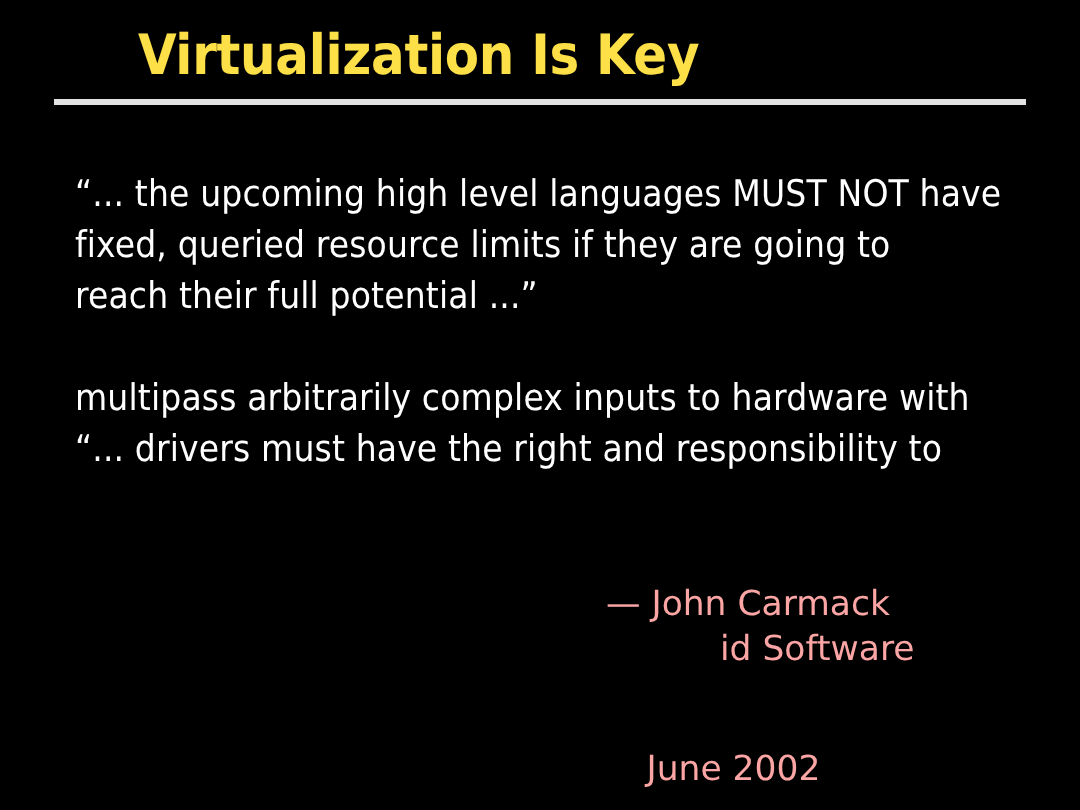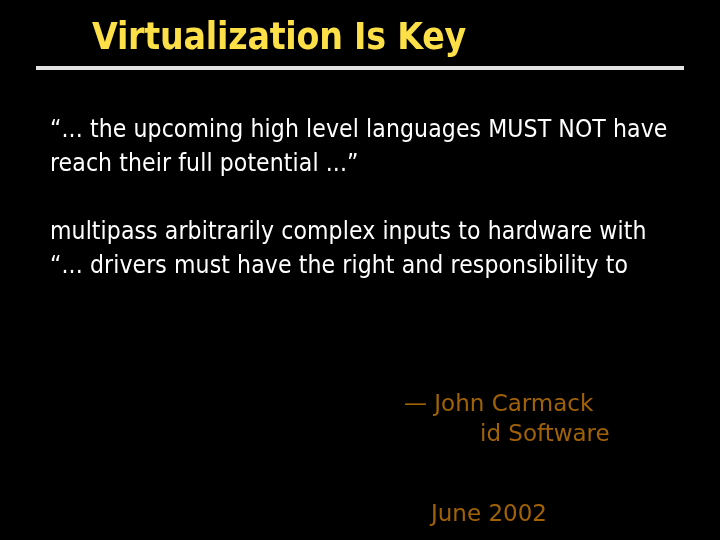--- a/index.html
+++ b/index.html
@@ -75,41 +75,42 @@
   #attribution {
     position: absolute;
     left: 0;
     top: 388px;
     width: 720px;
   }
   .attrib-line {
     font-family: "DejaVu Sans", sans-serif;
     font-size: 23px;
     line-height: 30px;
-    color: #a16207;
+    color: #fca5a5;
     white-space: nowrap;
     display: block;
   }
   #attrib-author   { padding-left: 404px; }
   #attrib-company  { padding-left: 439px; margin-left: 41px; }
   #attrib-date     { padding-left: 431px; margin-top: 50px; }
 </style>
 </head>
 <body>
 
 <div id="slide">
 
   <div id="title">Virtualization Is Key</div>
 
   <div id="title-rule"></div>
 
   <div id="body">
 
     <div id="quote-1" class="quote">
       <span class="line">“... the upcoming high level languages MUST NOT have</span>
+      <span class="line">fixed, queried resource limits if they are going to</span>
       <span class="line">reach their full potential ...”</span>
     </div>
 
     <div id="quote-2" class="quote">
       <span class="line">multipass arbitrarily complex inputs to hardware with</span>
       <span class="line">“... drivers must have the right and responsibility to</span>
     </div>
 
   </div>
 

